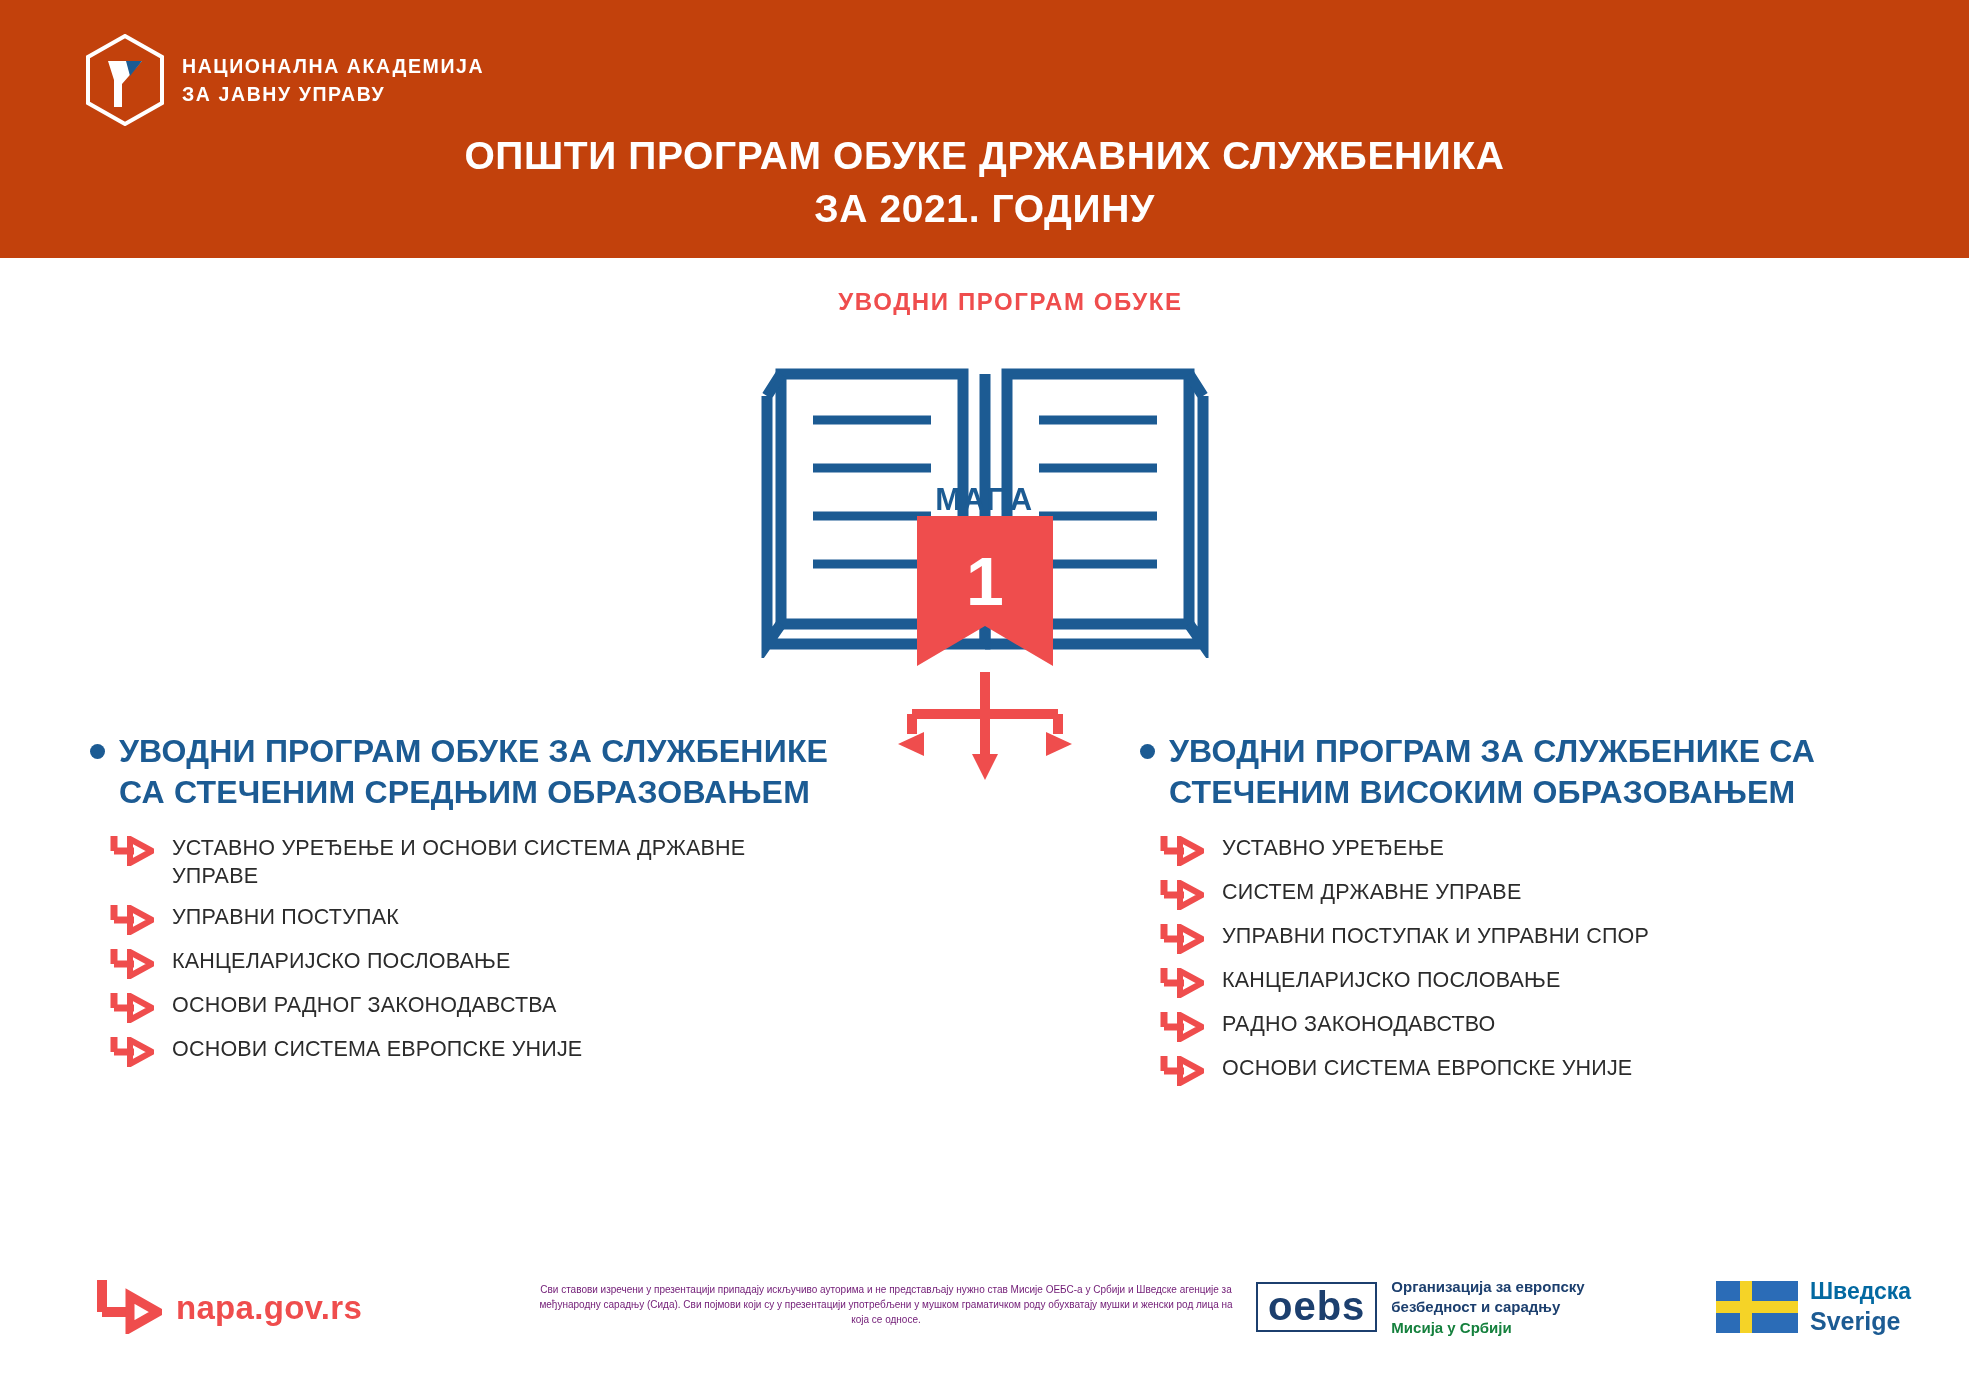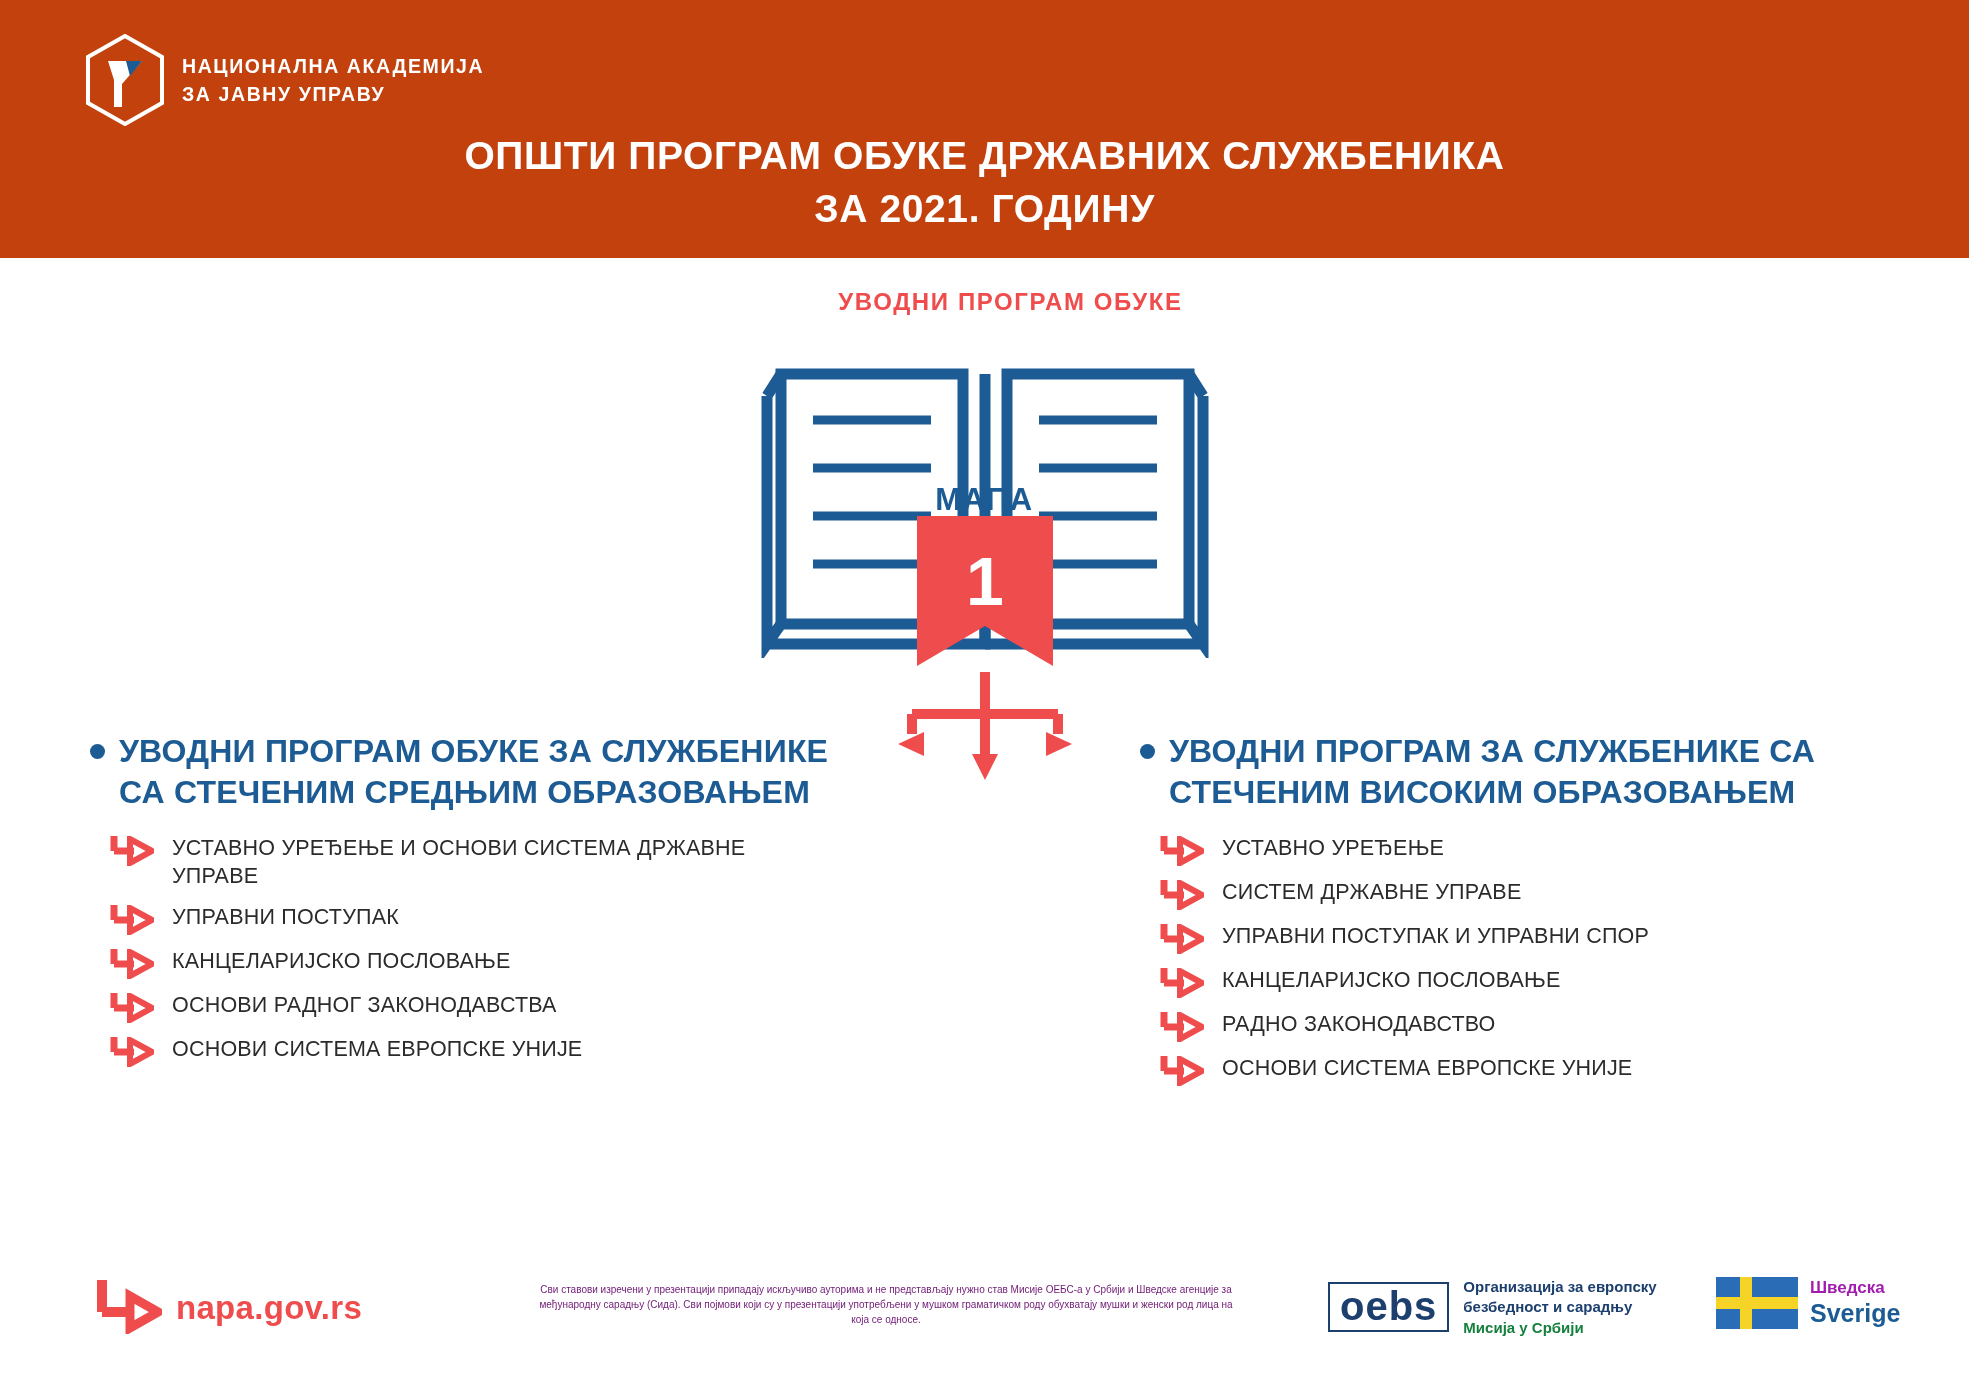--- a/index.html
+++ b/index.html
@@ -170,21 +170,21 @@
     position: absolute;
     left: 536px; top: 1282px;
     width: 700px;
     text-align: center;
     color: #701a75;
     font-size: 10px;
     line-height: 1.5;
   }
   .oebs {
     position: absolute;
-    left: 1300px; top: 1277px;
+    left: 1228px; top: 1277px;
     display: flex; align-items: center; gap: 14px; padding-left: 28px;
   }
   .oebs-logo {
     border: 2.5px solid #1c3f6e;
     color: #1c3f6e;
     font-size: 40px;
     font-weight: bold;
     letter-spacing: 1px;
     padding: 2px 10px 4px 10px;
     line-height: 1;
@@ -196,21 +196,21 @@
     line-height: 1.35;
   }
   .oebs-text .sub { color: #15803d; }
   .sweden {
     position: absolute;
     left: 1716px; top: 1277px;
     display: flex; align-items: center; gap: 12px;
   }
   .flag { width: 82px; height: 52px; }
   .sweden-text { line-height: 1.25; }
-  .sweden-text .sw1 { color: #a21caf; font-size: 17px; font-weight: bold; }
+  .sweden-text .sw1 { color: #0369a1; font-size: 23px; font-weight: bold; }
   .sweden-text .sw2 { color: #1c5b93; font-size: 25px; font-weight: bold; }
 </style>
 </head>
 <body>
 
 <div class="page">
 
   <div class="header">
     <div class="logo-wrap">
       <span class="logo-mark">

